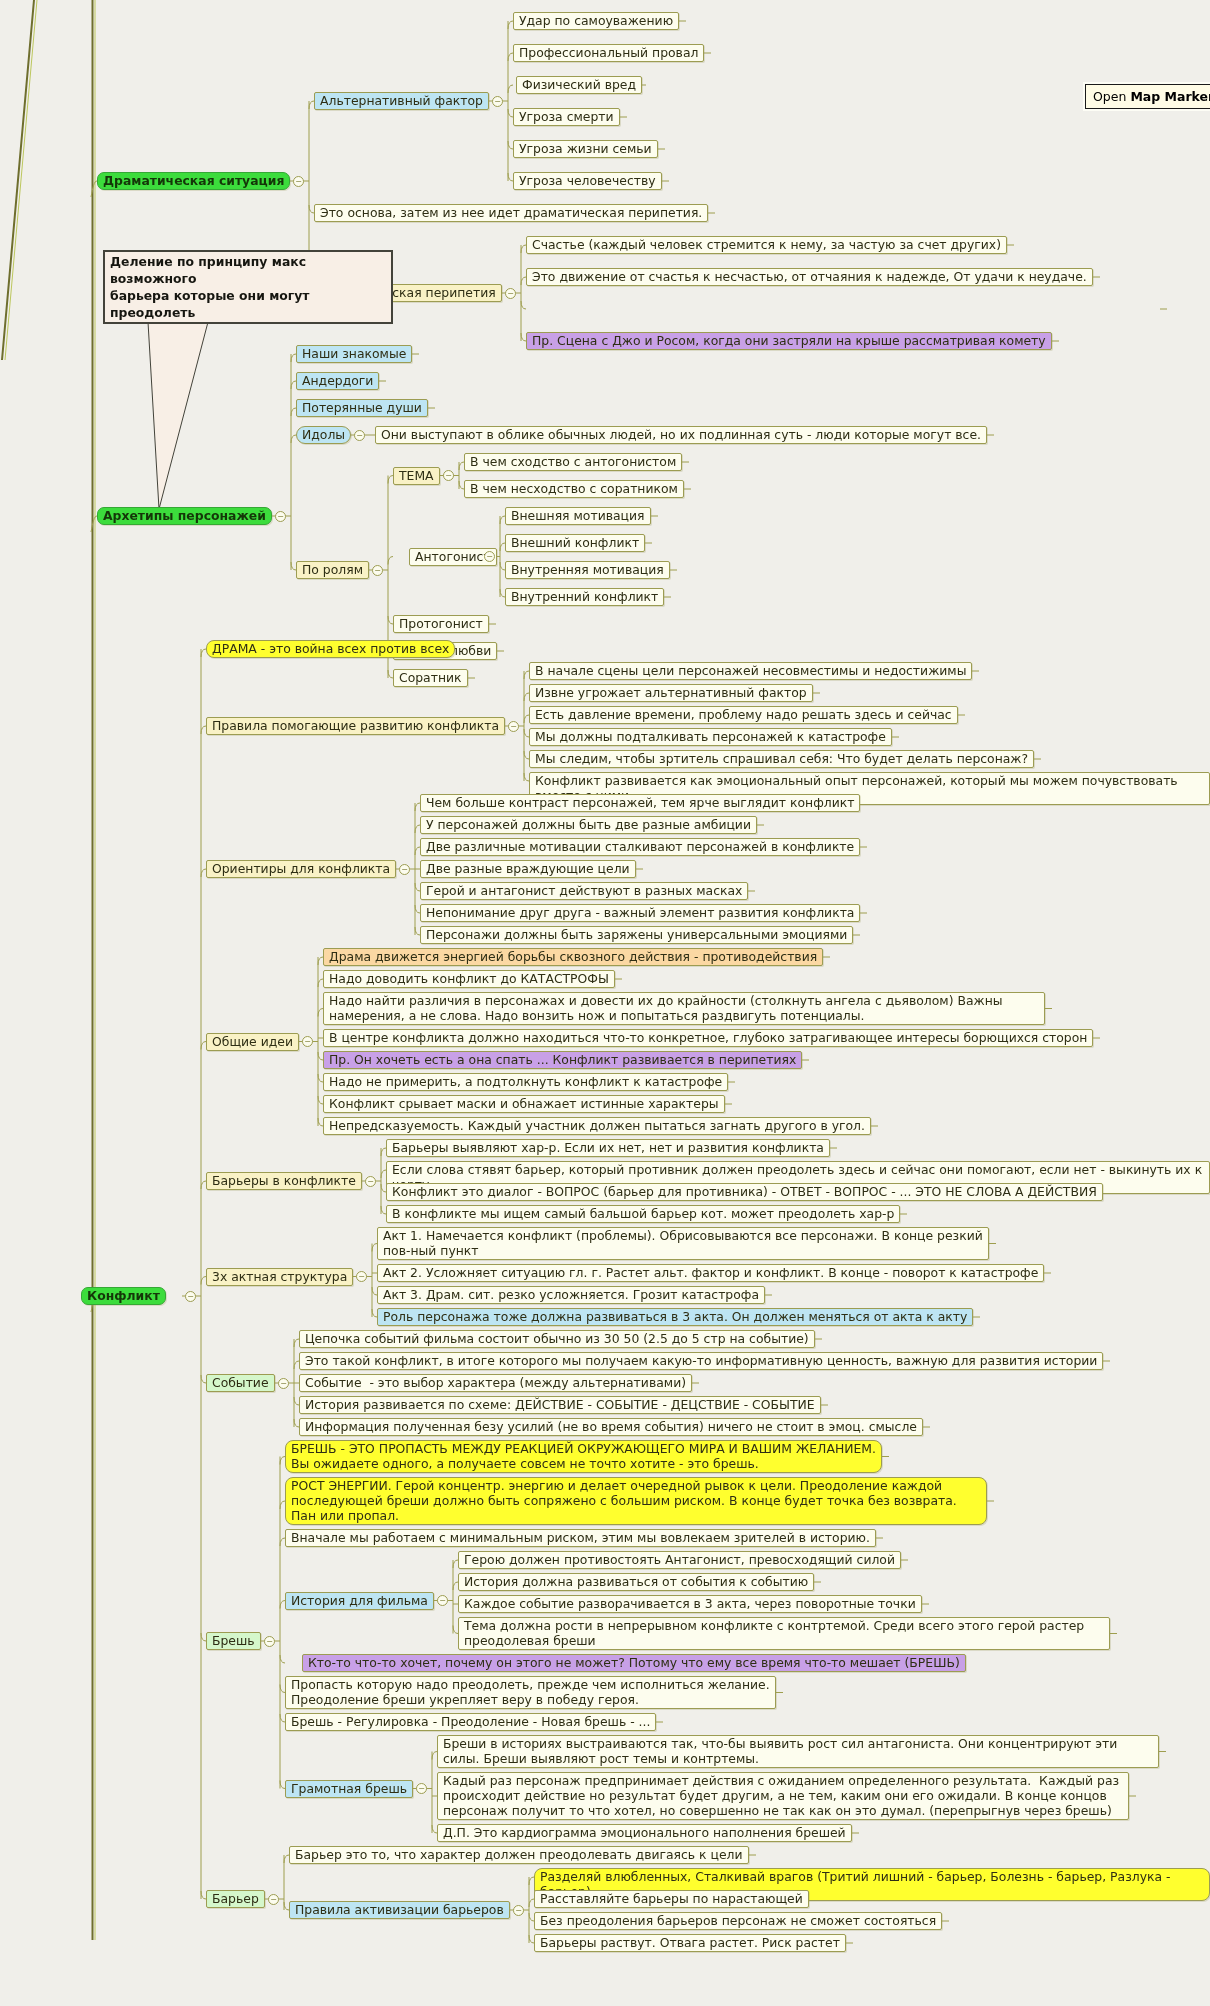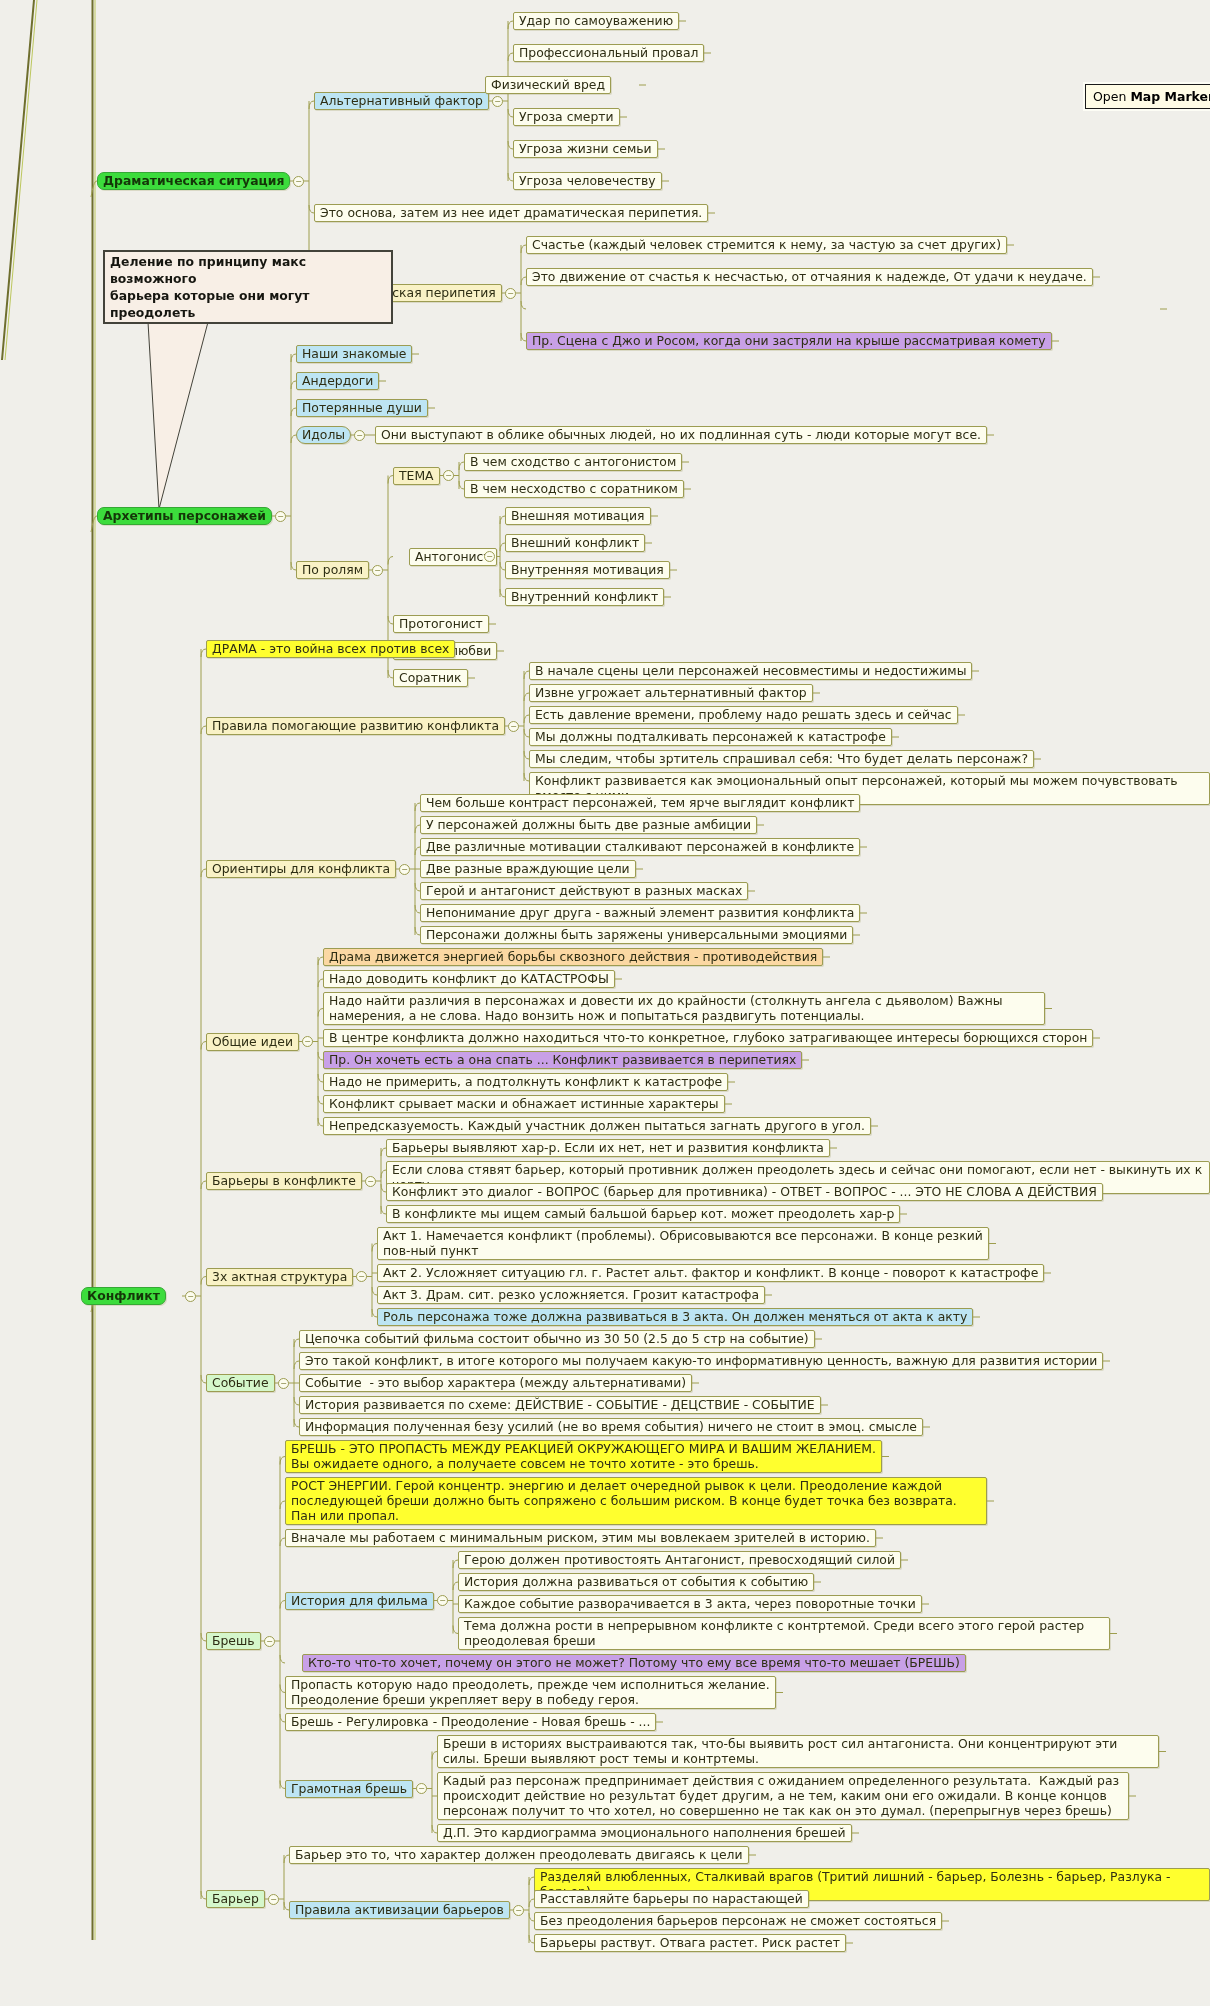--- a/index.html
+++ b/index.html
@@ -12,21 +12,21 @@
        font-family:"DejaVu Sans",sans-serif;}
   #map{position:relative;width:1210px;height:2006px;}
   #edges{position:absolute;left:0;top:0;z-index:1;}
   .node{position:absolute;z-index:2;font-size:12.4px;line-height:15px;color:var(--text);
         padding:0 5px 1px 5px;border:1px solid var(--border);background:var(--ivory);
         border-radius:2px;white-space:pre-wrap;box-shadow:1px 1px 0 rgba(150,150,90,.25);}
   .node.green{background:var(--green);border-color:#35a835;font-weight:bold;color:#143608;border-radius:7px;}
   .node.lgreen{background:var(--lgreen);}
   .node.blue{background:var(--blue);}
   .node.yellow{background:var(--yellow);}
-  .node.byellow{background:var(--byellow);}
+  .node.byellow{background:var(--byellow);border-radius:8px;}
   .node.purple{background:var(--purple);}
   .node.orange{background:var(--orange);}
   .toggle{position:absolute;z-index:3;width:11px;height:11px;box-sizing:border-box;
           border:1px solid var(--border);border-radius:50%;background:#fcfcee;
           font:8px/9px "DejaVu Sans",sans-serif;text-align:center;color:#80803e;}
   .note{position:absolute;z-index:4;left:103px;top:250px;max-width:276px;
         background:var(--notebg);border:2px solid #43433a;color:#161610;
         font-size:12.4px;line-height:17px;font-weight:bold;padding:1px 5px;white-space:pre-wrap;}
   #mm-btn{position:absolute;z-index:4;left:1085px;top:84px;background:#fffce6;
           border:1px solid #1a1a1a;outline:2px solid #fdfdf5;color:#000;
@@ -42,21 +42,21 @@
       <path d="M95,0V1940M37,0L5,360" stroke="#bcc75d" stroke-width="1" fill="none"></path>
       <path d="M290,181H309M309,101V293M309,109Q309,101 314,101L314,101M489,101H508M508,21V181M508,29Q508,21 513,21L513,21M679,21h7M508,61Q508,53 513,53L513,53M704,53h7M508,93Q508,85 513,85L513,85M639,85h7M508,109Q508,117 513,117L513,117M620,117h7M508,141Q508,149 513,149L513,149M658,149h7M508,173Q508,181 513,181L513,181M662,181h7M309,205Q309,213 314,213L314,213M708,213h7M309,285Q309,293 314,293L314,293M502,293H521M521,245V341M521,253Q521,245 526,245L526,245M1007,245h7M521,285Q521,277 526,277L526,277M1093,277h7M521,301Q521,309 526,309L526,309M1160,309h7M521,333Q521,341 526,341L526,341M1052,341h7M91,197C93,187 94,181 97,181M272,516H291M291,354V570M291,362Q291,354 296,354L296,354M412,354h7M291,389Q291,381 296,381L296,381M379,381h7M291,416Q291,408 296,408L296,408M428,408h7M291,443Q291,435 296,435L296,435M351,435H370M370,435V435M370,435L375,435M987,435h7M291,562Q291,570 296,570L296,570M369,570H388M388,475.5V678M388,483.5Q388,475.5 393,475.5L393,475.5M440,475.5H459M459,462V489M459,470Q459,462 464,462L464,462M682,462h7M459,481Q459,489 464,489L464,489M684,489h7M388,564.5Q388,556.5 393,556.5L393,556.5M481,556.5H500M500,516V597M500,524Q500,516 505,516L505,516M651,516h7M500,551Q500,543 505,543L505,543M645,543h7M500,562Q500,570 505,570L505,570M670,570h7M500,589Q500,597 505,597L505,597M664,597h7M388,616Q388,624 393,624L393,624M489,624h7M388,643Q388,651 393,651L393,651M497,651h7M388,670Q388,678 393,678L393,678M468,678h7M91,532C93,522 94,516 97,516M182,1296H201M201,649V1899M201,657Q201,649 206,649L206,649M455,649h7M201,734Q201,726 206,726L206,726M505,726H524M524,671V781M524,679Q524,671 529,671L529,671M972,671h7M524,701Q524,693 529,693L529,693M813,693h7M524,723Q524,715 529,715L529,715M958,715h7M524,729Q524,737 529,737L529,737M892,737h7M524,751Q524,759 529,759L529,759M1034,759h7M524,773Q524,781 529,781L529,781M1282,781h7M201,877Q201,869 206,869L206,869M396,869H415M415,803V935M415,811Q415,803 420,803L420,803M860,803h7M415,833Q415,825 420,825L420,825M757,825h7M415,855Q415,847 420,847L420,847M860,847h7M415,869L420,869M636,869h7M415,883Q415,891 420,891L420,891M748,891h7M415,905Q415,913 420,913L420,913M860,913h7M415,927Q415,935 420,935L420,935M853,935h7M201,1049.5Q201,1041.5 206,1041.5L206,1041.5M299,1041.5H318M318,957V1126M318,965Q318,957 323,957L323,957M823,957h7M318,987Q318,979 323,979L323,979M615,979h7M318,1016.5Q318,1008.5 323,1008.5L323,1008.5M1045,1008.5h7M318,1038L323,1038M1093,1038h7M318,1052Q318,1060 323,1060L323,1060M802,1060h7M318,1074Q318,1082 323,1082L323,1082M728,1082h7M318,1096Q318,1104 323,1104L323,1104M725,1104h7M318,1118Q318,1126 323,1126L323,1126M871,1126h7M201,1189Q201,1181 206,1181L206,1181M362,1181H381M381,1148V1214M381,1156Q381,1148 386,1148L386,1148M830,1148h7M381,1178Q381,1170 386,1170L386,1170M1249,1170h7M381,1184Q381,1192 386,1192L386,1192M1103,1192h7M381,1206Q381,1214 386,1214L386,1214M900,1214h7M201,1284.5Q201,1276.5 206,1276.5L206,1276.5M353,1276.5H372M372,1243.5V1317M372,1251.5Q372,1243.5 377,1243.5L377,1243.5M989,1243.5h7M372,1273L377,1273M1044,1273h7M372,1287Q372,1295 377,1295L377,1295M765,1295h7M372,1309Q372,1317 377,1317L377,1317M973,1317h7M201,1375Q201,1383 206,1383L206,1383M275,1383H294M294,1339V1427M294,1347Q294,1339 299,1339L299,1339M815,1339h7M294,1369Q294,1361 299,1361L299,1361M1103,1361h7M294,1383L299,1383M692,1383h7M294,1397Q294,1405 299,1405L299,1405M821,1405h7M294,1419Q294,1427 299,1427L299,1427M923,1427h7M201,1633Q201,1641 206,1641L206,1641M261,1641H280M280,1456.5V1788.5M280,1464.5Q280,1456.5 285,1456.5L285,1456.5M882,1456.5h7M280,1509Q280,1501 285,1501L285,1501M987,1501h7M280,1546Q280,1538 285,1538L285,1538M876,1538h7M280,1608.5Q280,1600.5 285,1600.5L285,1600.5M434,1600.5H453M453,1560V1633.5M453,1568Q453,1560 458,1560L458,1560M901,1560h7M453,1590Q453,1582 458,1582L458,1582M814,1582h7M453,1604L458,1604M922,1604h7M453,1625.5Q453,1633.5 458,1633.5L458,1633.5M1110,1633.5h7M280,1655Q280,1663 285,1663L285,1663M949,1663h7M280,1684.5Q280,1692.5 285,1692.5L285,1692.5M776,1692.5h7M280,1714Q280,1722 285,1722L285,1722M656,1722h7M280,1780.5Q280,1788.5 285,1788.5L285,1788.5M413,1788.5H432M432,1751.5V1833M432,1759.5Q432,1751.5 437,1751.5L437,1751.5M1159,1751.5h7M432,1796L437,1796M1129,1796h7M432,1825Q432,1833 437,1833L437,1833M852,1833h7M201,1891Q201,1899 206,1899L206,1899M265,1899H284M284,1855V1910M284,1863Q284,1855 289,1855L289,1855M749,1855h7M284,1902Q284,1910 289,1910L289,1910M510,1910H529M529,1877V1943M529,1885Q529,1877 534,1877L534,1877M1231,1877h7M529,1907Q529,1899 534,1899L534,1899M809,1899h7M529,1913Q529,1921 534,1921L534,1921M942,1921h7M529,1935Q529,1943 534,1943L534,1943M846,1943h7M91,1312C93,1302 94,1296 97,1296" stroke="#9e9e4e" stroke-width="1" fill="none"></path>
     </svg>
   <div class="note">Деление по принципу макс возможного
 барьера которые они могут преодолеть</div>
   <div id="mm-btn"><span>Open </span><b>Map Markers</b></div>
 <div class="node green" style="left: 97px; top: 172px;">Драматическая ситуация</div>
     <div class="node blue" style="left: 314px; top: 92px;">Альтернативный фактор</div>
     <div class="node" style="left: 513px; top: 12px;">Удар по самоуважению</div>
     <div class="node" style="left: 513px; top: 44px;">Профессиональный провал</div>
-    <div class="node" style="left: 485px; top: 76px;">Физический вред</div>
+    <div class="node" style="left: 516px; top: 76px;">Физический вред</div>
     <div class="node" style="left: 513px; top: 108px;">Угроза смерти</div>
     <div class="node" style="left: 513px; top: 140px;">Угроза жизни семьи</div>
     <div class="node" style="left: 513px; top: 172px;">Угроза человечеству</div>
     <div class="node" style="left: 314px; top: 204px;">Это основа, затем из нее идет драматическая перипетия.</div>
     <div class="node yellow" style="left: 314px; top: 284px;">Драматическая перипетия</div>
     <div class="node" style="left: 526px; top: 236px;">Счастье (каждый человек стремится к нему, за частую за счет других)</div>
     <div class="node" style="left: 526px; top: 268px;">Это движение от счастья к несчастью, от отчаяния к надежде, От удачи к неудаче.</div>
     <div class="node purple" style="left: 526px; top: 332px;">Пр. Сцена с Джо и Росом, когда они застряли на крыше рассматривая комету</div>
     <div class="node green" style="left: 97px; top: 507px;">Архетипы персонажей</div>
     <div class="node blue" style="left: 296px; top: 345px;">Наши знакомые</div>

